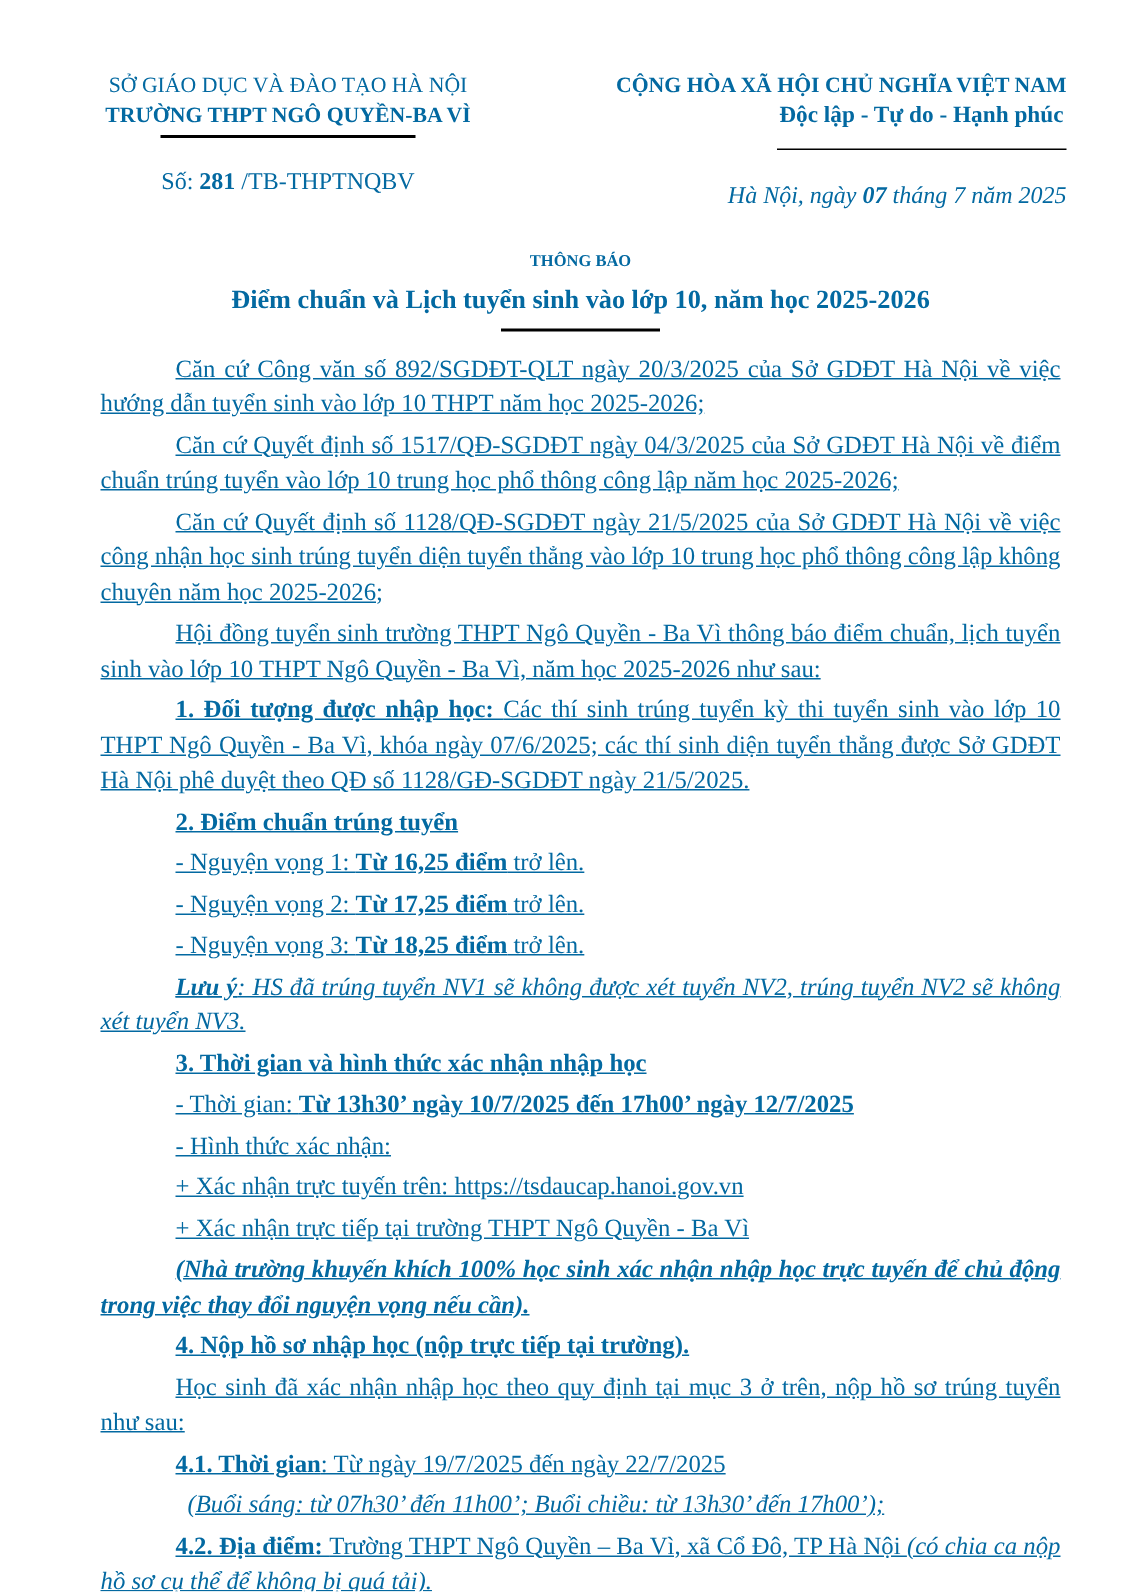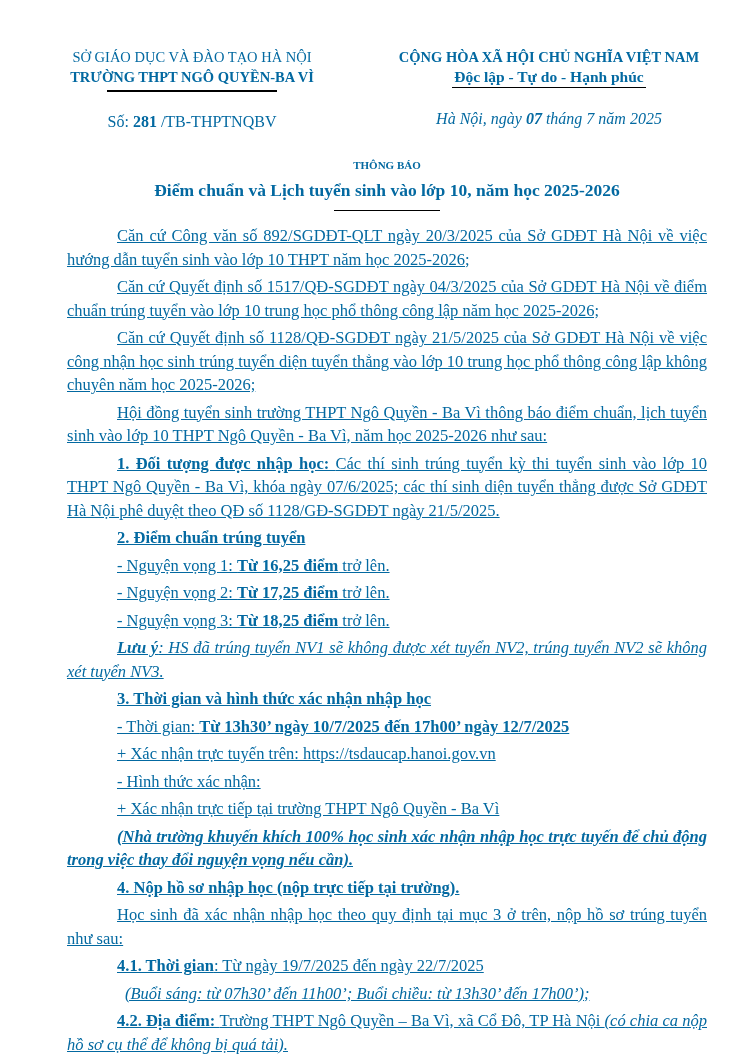--- a/index.html
+++ b/index.html
@@ -8,28 +8,28 @@
     width: 752px;
     height: 1061px;
     background: #ffffff;
     color: #0369a1;
     font-family: "Liberation Serif", "DejaVu Serif", serif;
     padding: 48px 41px 0 63px;
     overflow: hidden;
   }
   .header { display: flex; justify-content: space-between; align-items: flex-start; }
   .header-left  { width: 258px; text-align: center; }
-  .header-right { width: 324px; text-align: center; }
+  .header-right { width: 324px; text-align: right; }
   .org-parent     { font-size: 14.5px; line-height: 19px; white-space: nowrap; }
   .org-name       { font-size: 14.5px; font-weight: bold; line-height: 20px; white-space: nowrap; }
   .org-rule       { width: 170px; height: 1.5px; background: #000; margin: 3px auto 0; }
   .doc-number     { margin-top: 21px; font-size: 16px; white-space: nowrap; }
   .national-title { font-size: 14.5px; font-weight: bold; line-height: 19px; white-space: nowrap; }
   .motto          { display: inline-block; font-size: 15.5px; font-weight: bold; line-height: 20px;
-                    border-bottom: 1.5px solid #000; padding: 0 2px 0; white-space: nowrap; }
+                    border-bottom: 1.5px solid #000; padding: 0 2px 12px; white-space: nowrap; }
   .issue-date     { margin-top: 22px; font-size: 16px; white-space: nowrap; }
   .title-block  { margin-top: 22px; text-align: center; }
   .doc-title    { font-size: 11px; font-weight: bold; line-height: 25px; }
   .doc-subtitle { font-size: 17.5px; font-weight: bold; line-height: 25px; }
   .title-rule   { width: 106px; height: 1.6px; background: #000; margin: 7px auto 0; }
   .doc-body { margin-top: 13px; font-size: 16.5px; line-height: 23.5px; text-align: justify; }
   .doc-body p { margin: 4px; text-indent: 50px; text-decoration: underline; }
   .p-extra-indent { text-indent: 58px !important; }
   
   .rb { font-weight: bold; }
@@ -67,22 +67,22 @@
     <p><span>Căn cứ Quyết định số 1128/QĐ-SGDĐT ngày 21/5/2025 của Sở GDĐT Hà Nội về việc công nhận học sinh trúng tuyển diện tuyển thẳng vào lớp 10 trung học phổ thông công lập không chuyên năm học 2025-2026;</span></p>
     <p><span>Hội đồng tuyển sinh trường THPT Ngô Quyền - Ba Vì thông báo điểm chuẩn, lịch tuyển sinh vào lớp 10 THPT Ngô Quyền - Ba Vì, năm học 2025-2026 như sau:</span></p>
     <p><span class="rb">1. Đối tượng được nhập học: </span><span>Các thí sinh trúng tuyển kỳ thi tuyển sinh vào lớp 10 THPT Ngô Quyền - Ba Vì, khóa ngày 07/6/2025; các thí sinh diện tuyển thẳng được Sở GDĐT Hà Nội phê duyệt theo QĐ số 1128/GĐ-SGDĐT ngày 21/5/2025.</span></p>
     <p><span class="rb">2. Điểm chuẩn trúng tuyển</span></p>
     <p><span>- Nguyện vọng 1: </span><span class="rb">Từ 16,25 điểm</span><span> trở lên.</span></p>
     <p><span>- Nguyện vọng 2: </span><span class="rb">Từ 17,25 điểm</span><span> trở lên.</span></p>
     <p><span>- Nguyện vọng 3: </span><span class="rb">Từ 18,25 điểm</span><span> trở lên.</span></p>
     <p><span class="rb ri ru">Lưu ý</span><span class="ri">: HS đã trúng tuyển NV1 sẽ không được xét tuyển NV2, trúng tuyển NV2 sẽ không xét tuyển NV3.</span></p>
     <p><span class="rb">3. Thời gian và hình thức xác nhận nhập học</span></p>
     <p><span>- Thời gian: </span><span class="rb">Từ 13h30’ ngày 10/7/2025 đến 17h00’ ngày 12/7/2025</span></p>
+    <p><span>- Hình thức xác nhận:</span></p>
     <p><span>+ Xác nhận trực tuyến trên: https://tsdaucap.hanoi.gov.vn</span></p>
-    <p><span>- Hình thức xác nhận:</span></p>
     <p><span>+ Xác nhận trực tiếp tại trường THPT Ngô Quyền - Ba Vì</span></p>
     <p><span class="rb ri">(Nhà trường khuyến khích 100% học sinh xác nhận nhập học trực tuyến để chủ động trong việc thay đổi nguyện vọng nếu cần).</span></p>
     <p><span class="rb">4. Nộp hồ sơ nhập học (nộp trực tiếp tại trường).</span></p>
     <p><span>Học sinh đã xác nhận nhập học theo quy định tại mục 3 ở trên, nộp hồ sơ trúng tuyển như sau:</span></p>
     <p><span class="rb">4.1. Thời gian</span><span>: Từ ngày 19/7/2025 đến ngày 22/7/2025</span></p>
     <p class="p-extra-indent"><span class="ri">(Buổi sáng: từ 07h30’ đến 11h00’; Buổi chiều: từ 13h30’ đến 17h00’);</span></p>
     <p><span class="rb">4.2. Địa điểm: </span><span>Trường THPT Ngô Quyền – Ba Vì, xã Cổ Đô, TP Hà Nội </span><span class="ri">(có chia ca nộp hồ sơ cụ thể để không bị quá tải).</span></p>
     <p><span class="rb ri ru">Ghi chú:</span><span class="rb ri"> Học sinh không xác nhận nhập học thì sẽ không được nộp hồ sơ trúng tuyển.</span></p>
   </div>
 

